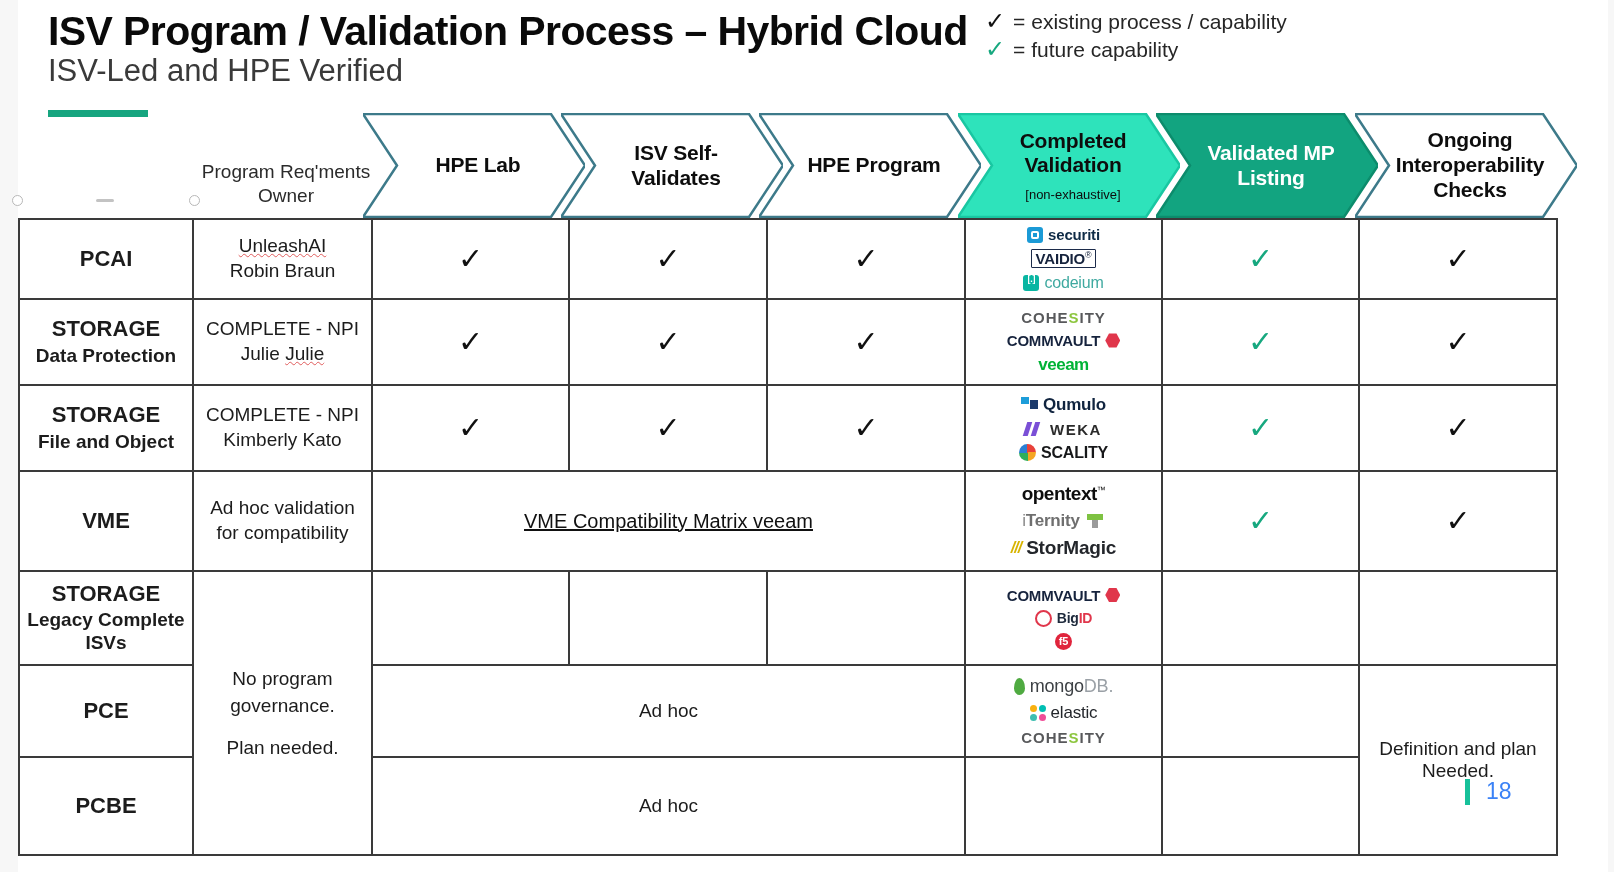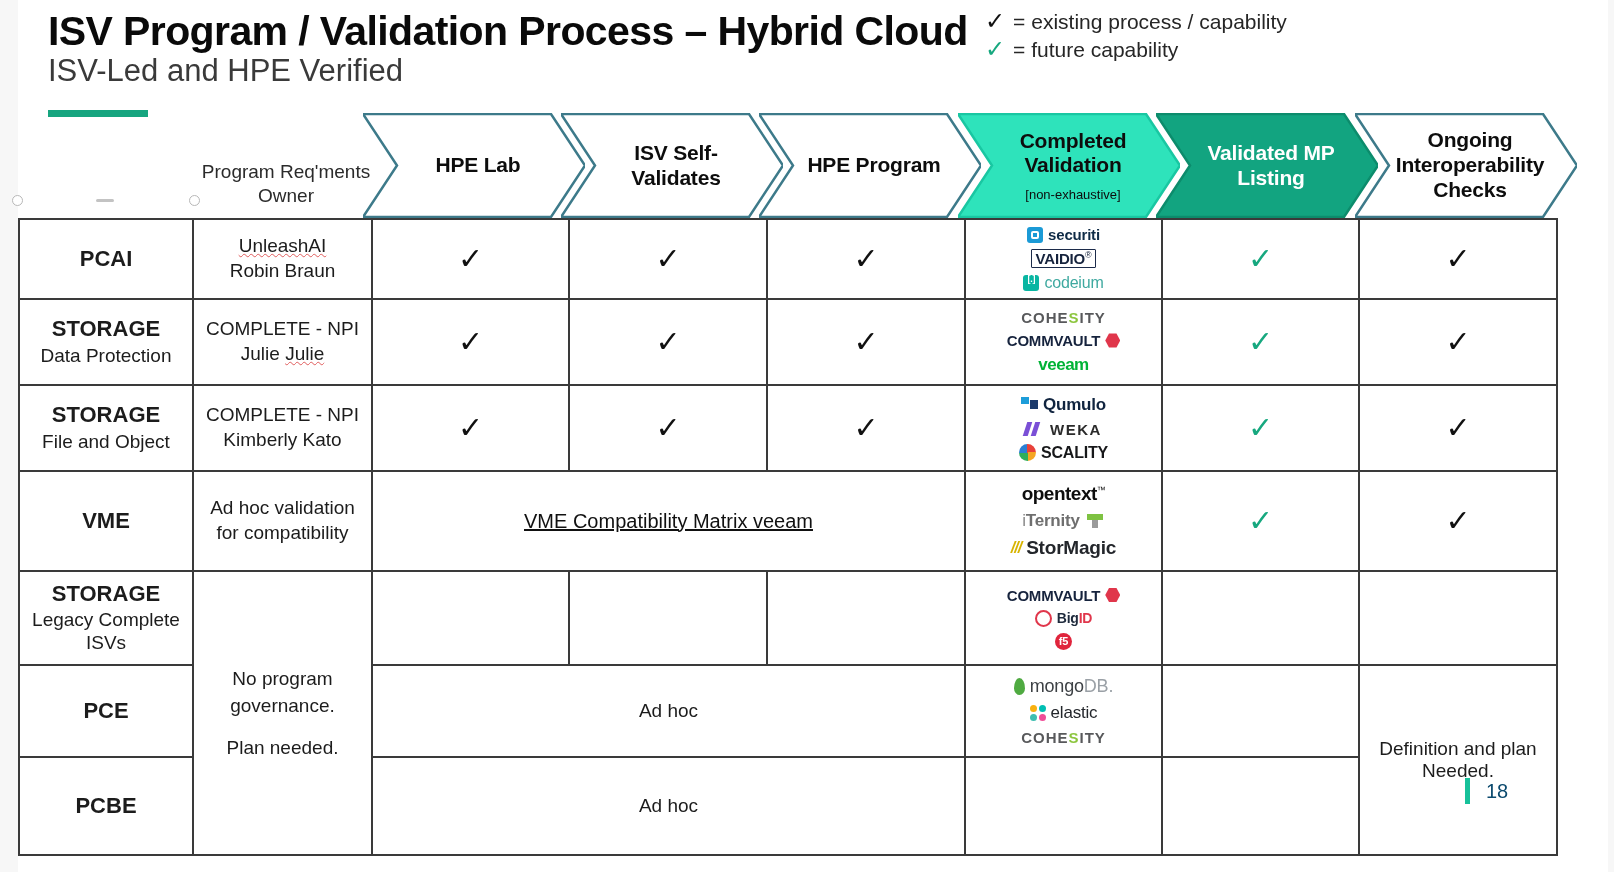--- a/index.html
+++ b/index.html
@@ -46,21 +46,21 @@
   
   #owner-head{position:absolute;left:196px;top:160px;width:180px;text-align:center;
               font-size:19px;color:#2b2b2b;line-height:1.25;}
 
   
   #tbl{position:absolute;left:18px;top:218px;width:1538px;height:624px;border-collapse:collapse;
        table-layout:fixed;}
   #tbl td{border:2px solid #3a3a3a;padding:2px 4px;text-align:center;vertical-align:middle;
           font-size:19px;color:#1c1c1c;background:#fff;}
   .c-cat{font-size:22px;font-weight:bold;line-height:1.2;}
-  .c-cat .sub{display:block;font-size:19px;font-weight:normal;margin-top:2px;text-align:center;}
+  .c-cat .sub{display:block;font-size:19px;font-weight:bold;margin-top:2px;text-align:center;}
   .owner{font-size:19px;line-height:1.3;}
   .owner .sp{text-decoration:underline;text-decoration-style:wavy;
              text-decoration-color:#e05c5c;text-decoration-thickness:1px;}
   .tick{font-size:30px;line-height:1;color:#111;font-weight:400;}
   .tick.g{color:#17a87f;}
   .lnk{text-decoration:underline;color:#111;font-size:20px;}
   .gov{font-size:19px;line-height:1.45;}
   .gov .gap{display:block;height:14px;}
 
   
@@ -103,21 +103,21 @@
   .itern i:nth-child(1){left:2px;top:0;width:16px;height:6px;}
   .itern i:nth-child(2){left:7px;top:6px;width:6px;height:8px;background:#9b9b9b;}
   .sm{font-style:italic;color:#d8b400;font-size:16px;letter-spacing:-1px;}
   .bigid{width:17px;height:17px;border-radius:50%;border:2px solid #e0364b;display:inline-block;
          flex:0 0 auto;box-sizing:border-box;}
   .tm{font-size:9px;vertical-align:super;font-weight:normal;}
 
   
   #slide-no{position:absolute;left:1465px;top:778px;display:flex;align-items:center;gap:16px;}
   #slide-no .bar{width:5px;height:26px;background:#17c19a;}
-  #slide-no .num{font-size:20px;color:#0c4a6e;}
+  #slide-no .num{font-size:23px;color:#3b82f6;}
 </style>
 </head>
 <body>
 
 <div id="slide">
   <div class="edge-l"></div>
   <div class="edge-r"></div>
 
   <div id="title">ISV Program / Validation Process – Hybrid Cloud</div>
   <div id="subtitle">ISV-Led and HPE Verified</div>

